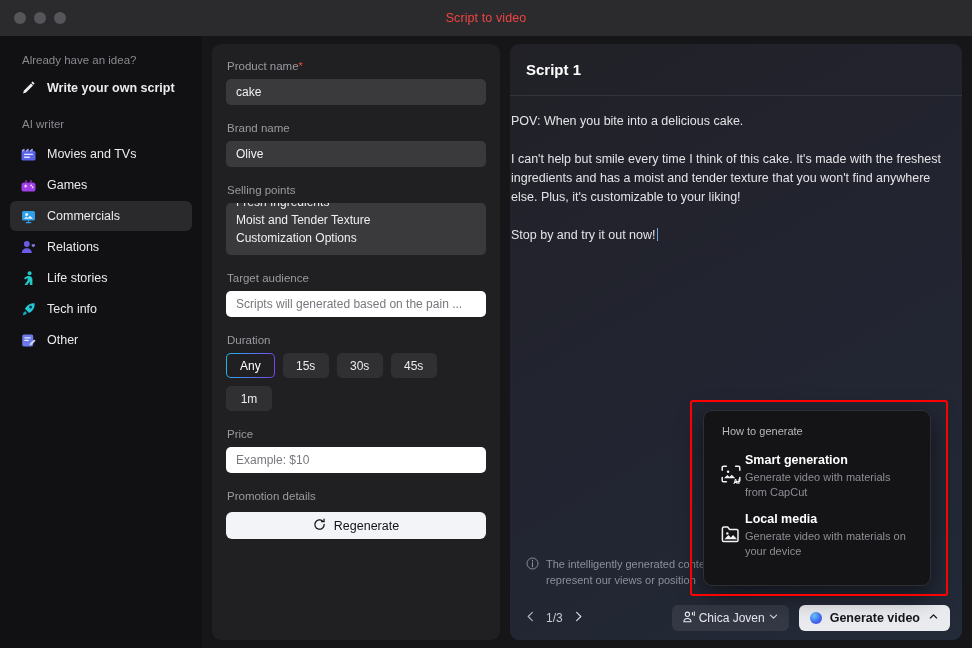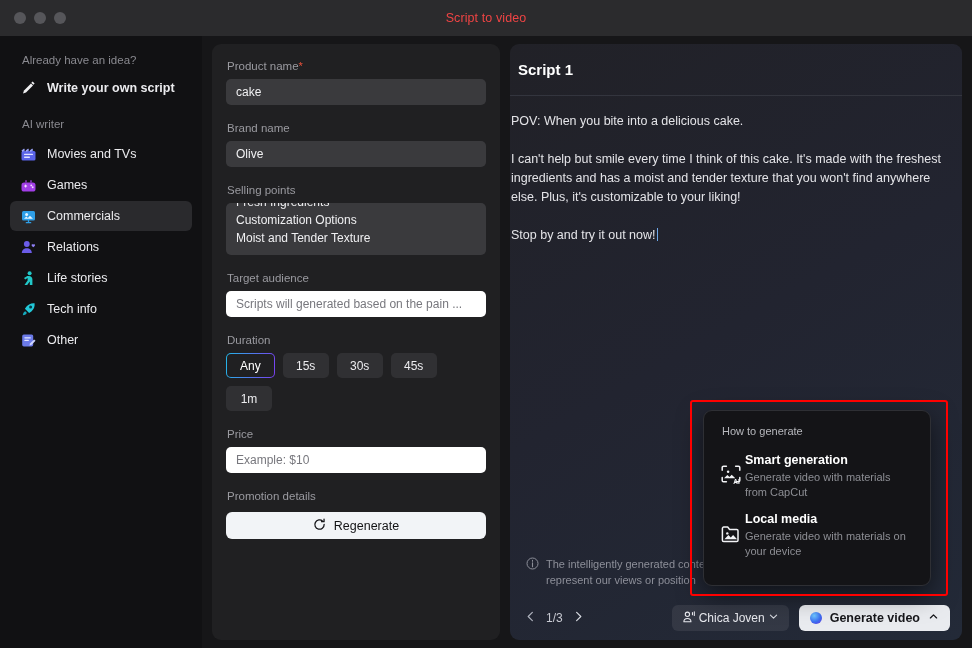--- a/index.html
+++ b/index.html
@@ -114,21 +114,21 @@
     flex: 1 1 auto; min-width: 0;
     margin: 8px 10px 8px 10px;
     border-radius: 9px;
     background: linear-gradient(150deg,#212127 0%,#222430 48%,#232a38 100%);
     display: flex; flex-direction: column;
     position: relative; overflow: hidden;
   }
   .script-head {
     height: 52px; flex: 0 0 52px;
     display: flex; align-items: center;
-    padding: 0 8px;
+    padding: 0 16px;
     border-bottom: 1px solid #33353e;
   }
   .script-title { font-size: 15px; font-weight: bold; color: #ffffff; }
   .script-body { flex: 1 1 auto; padding: 16px 16px 0 1px; min-height:0; }
   .script-body p {
     font-size: 12.5px; color: #e4e4e8; line-height: 19px;
     margin-bottom: 19px;
   }
   .caret { display:inline-block; width:1px; height:13px; background:#6fa8e8;
            vertical-align:-2px; margin-left:1px; }
@@ -311,22 +311,22 @@
       </div>
       <div class="input">cake</div>
 
       <div class="fld-label mt">Brand name</div>
       <div class="input">Olive</div>
 
       <div class="fld-label mt">Selling points</div>
       <div class="textarea">
         <div class="ta-inner">
           <div>Fresh Ingredients</div>
+          <div>Moist and Tender Texture</div>
           <div>Customization Options</div>
-          <div>Moist and Tender Texture</div>
         </div>
       </div>
 
       <div class="fld-label mt">Target audience</div>
       <div class="input ph">Scripts will generated based on the pain ...</div>
 
       <div class="fld-label mt">Duration</div>
       <div class="chips">
         <div class="chip sel">Any</div>
         <div class="chip">15s</div>

